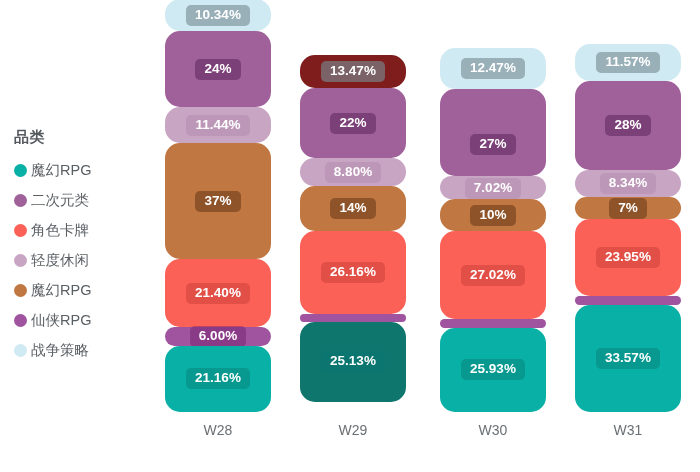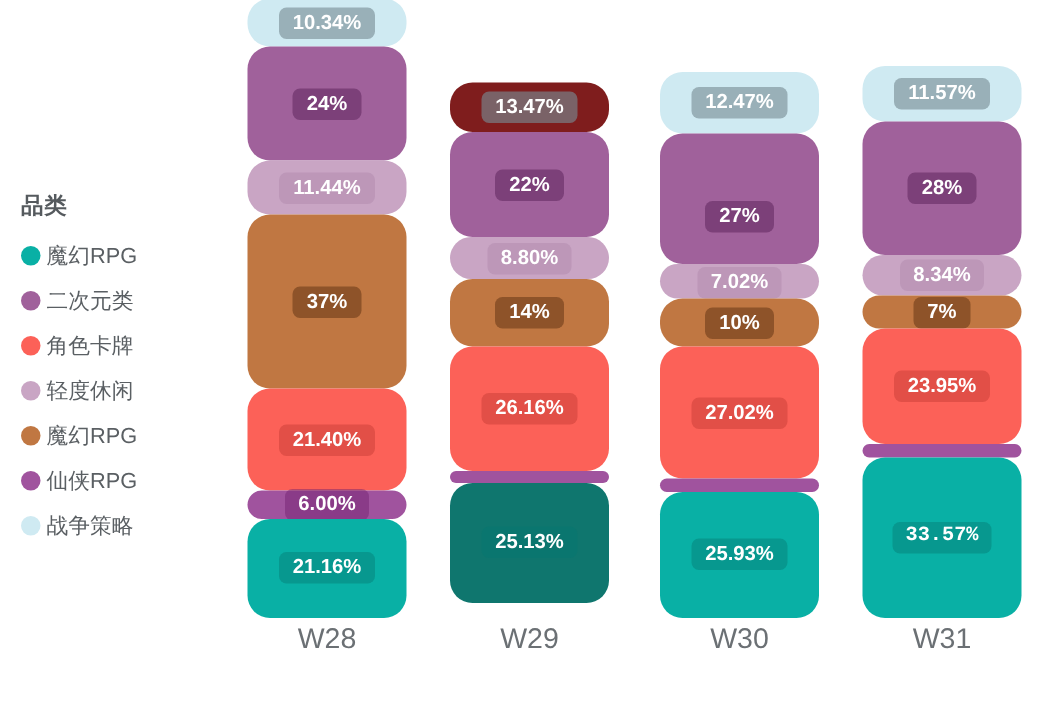--- a/index.html
+++ b/index.html
@@ -89,21 +89,21 @@
     border-radius: 5px;
     white-space: nowrap;
     line-height: 1.1;
   }
   .tick-label {
     position: absolute;
     bottom: 4px;
     left: 0;
     width: 100%;
     text-align: center;
-    font-size: 19px;
+    font-size: 14px;
     color: #6b7074;
   }
 </style>
 </head>
 <body>
 
 <div id="chart-root">
 
   <div id="legend">
     <div id="legend-title">品类</div>
@@ -226,20 +226,20 @@
             <span class="seg-label" style="background: rgba(178, 140, 174, 0.55);">8.34%</span>
           </div>
           <div class="segment" style="height: 22.3553px; background: rgb(192, 119, 66);">
             <span class="seg-label" style="background: rgba(112, 62, 26, 0.62);">7%</span>
           </div>
           <div class="segment" style="height: 76.487px; background: rgb(252, 97, 88);">
             <span class="seg-label" style="background: rgba(190, 55, 48, 0.42);">23.95%</span>
           </div>
           <div class="segment" style="height: 8.94212px; background: rgb(160, 83, 158);"></div>
           <div class="segment" style="height: 107.21px; background: rgb(9, 176, 165);">
-            <span class="seg-label" style="background: rgba(4, 120, 112, 0.42); font-family: Liberation Mono, monospace;">33.57%</span>
+            <span class="seg-label" style="background: rgba(4, 120, 112, 0.42);">33.57%</span>
           </div>
         </div>
         <div class="tick-label">W31</div>
       </div>
     </div>
 
 </div>
 
 </body></html>

